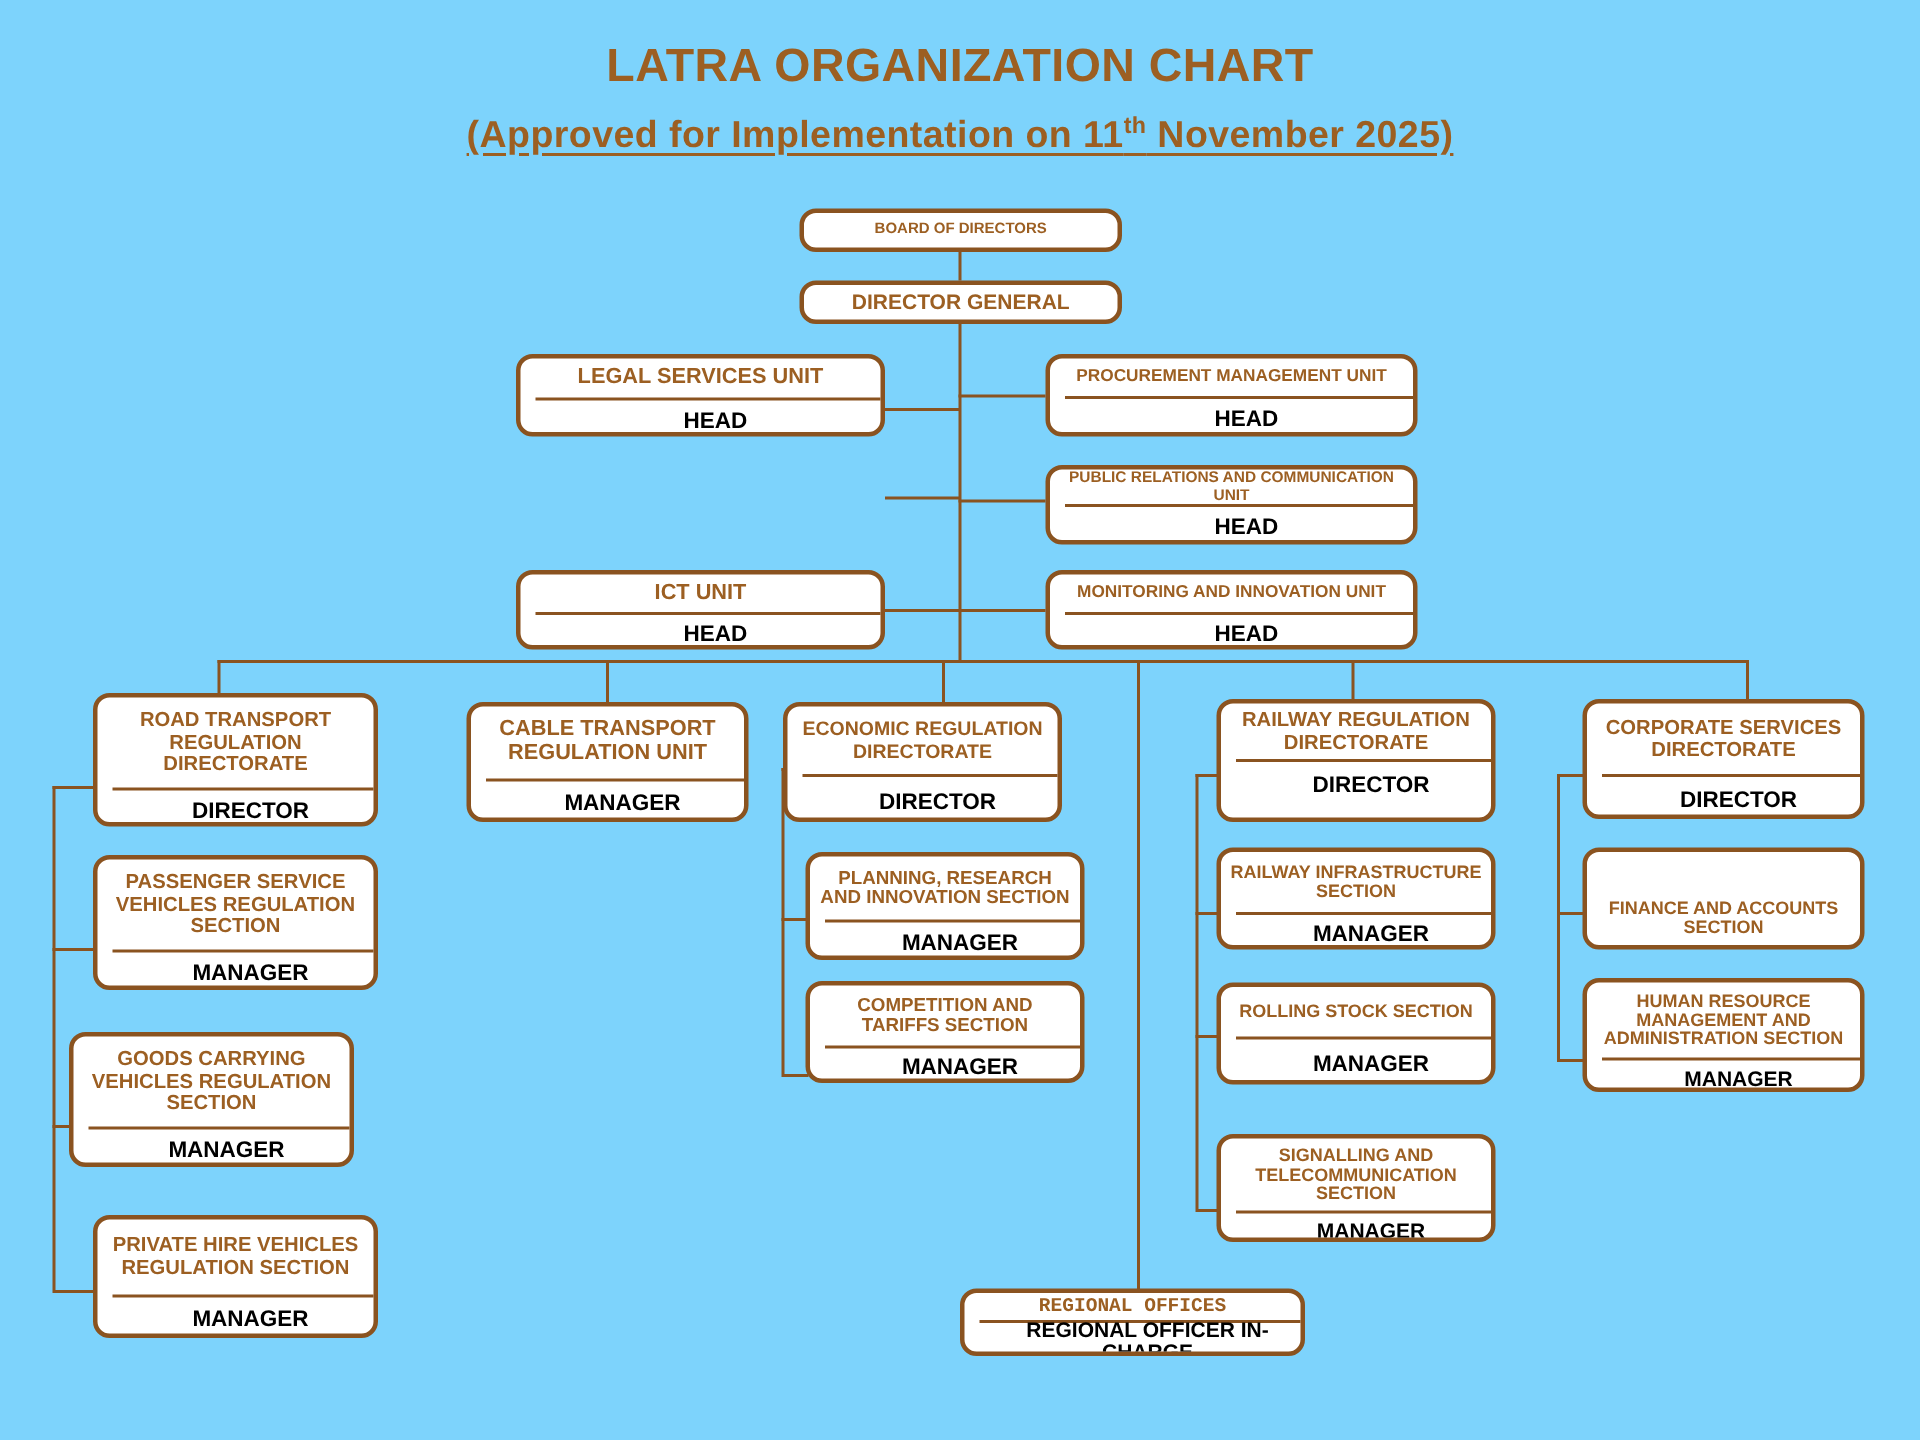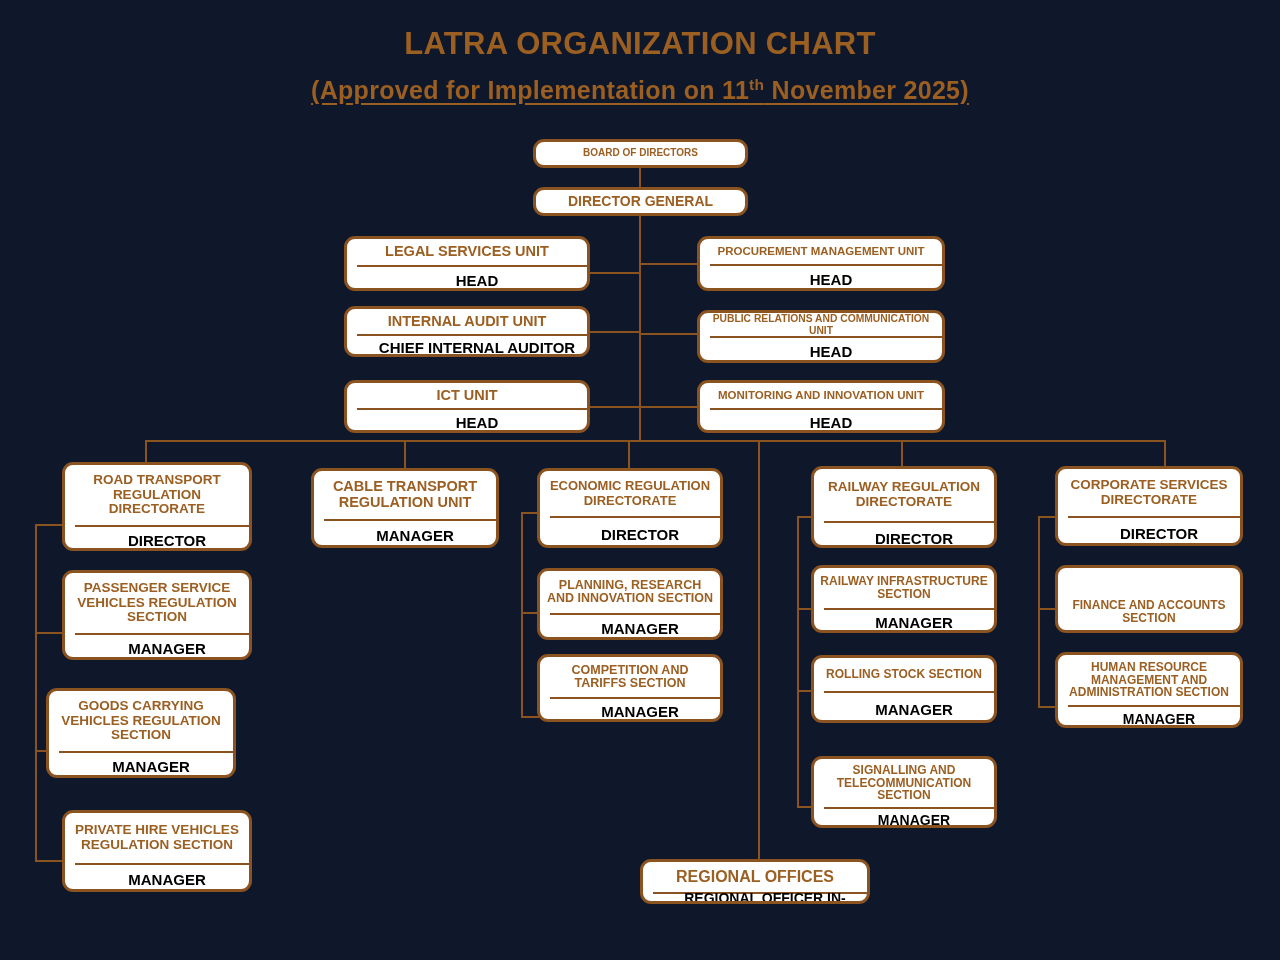--- a/index.html
+++ b/index.html
@@ -9,21 +9,21 @@
     background: #ffffff;
   }
   body {
     font-family: "Liberation Sans", sans-serif;
     -webkit-font-smoothing: antialiased;
   }
   #chart-root {
     position: relative;
     width: 1280px;
     height: 960px;
-    background: #0f172a;
+    background: #7dd3fc;
     overflow: hidden;
   }
 
   
   .chart-title {
     position: absolute;
     left: 0;
     width: 1280px;
     text-align: center;
     color: #9c5f22;
@@ -157,24 +157,20 @@
   <div class="node" style="left:344px; top:236px; width:246px; height:55px;">
     <div class="hdr" style="height:26px; font-size:14.5px;">LEGAL SERVICES UNIT</div>
     <div class="pos" style="height:29px; font-size:15px;">HEAD</div>
   </div>
 
   <div class="node" style="left:697px; top:236px; width:248px; height:55px;">
     <div class="hdr" style="height:25px; font-size:11.5px;">PROCUREMENT MANAGEMENT UNIT</div>
     <div class="pos" style="height:30px; font-size:15px;">HEAD</div>
   </div>
 
-  <div class="node" style="left:344px; top:306px; width:246px; height:51px;">
-    <div class="hdr" style="height:25px; font-size:14.5px;">INTERNAL AUDIT UNIT</div>
-    <div class="pos" style="height:26px; font-size:15px;">CHIEF INTERNAL AUDITOR</div>
-  </div>
 
   <div class="node" style="left:697px; top:310px; width:248px; height:53px;">
     <div class="hdr" style="height:23px; font-size:10.3px;">PUBLIC RELATIONS AND COMMUNICATION UNIT</div>
     <div class="pos" style="height:30px; font-size:15px;">HEAD</div>
   </div>
 
   <div class="node" style="left:344px; top:380px; width:246px; height:53px;">
     <div class="hdr" style="height:25px; font-size:14.5px;">ICT UNIT</div>
     <div class="pos" style="height:28px; font-size:15px;">HEAD</div>
   </div>
@@ -202,37 +198,37 @@
   <div class="node" style="left:62px; top:810px; width:190px; height:82px;">
     <div class="hdr" style="height:50px; font-size:13.5px;">PRIVATE HIRE VEHICLES REGULATION SECTION</div>
     <div class="pos" style="height:32px; font-size:15px;">MANAGER</div>
   </div>
 
   <div class="node" style="left:311px; top:468px; width:188px; height:80px;">
     <div class="hdr" style="height:48px; font-size:14.5px;">CABLE TRANSPORT REGULATION UNIT</div>
     <div class="pos" style="height:32px; font-size:15px;">MANAGER</div>
   </div>
 
-  <div class="node" style="left:537px; top:468px; width:186px; height:80px;">
+  <div class="node" style="left:522px; top:468px; width:186px; height:80px;">
     <div class="hdr" style="height:45px; font-size:13px;">ECONOMIC REGULATION DIRECTORATE</div>
     <div class="pos" style="height:35px; font-size:15px;">DIRECTOR</div>
   </div>
 
   <div class="node" style="left:537px; top:568px; width:186px; height:72px;">
     <div class="hdr" style="height:42px; font-size:12.5px;">PLANNING, RESEARCH AND INNOVATION SECTION</div>
     <div class="pos" style="height:30px; font-size:15px;">MANAGER</div>
   </div>
 
   <div class="node" style="left:537px; top:654px; width:186px; height:68px;">
     <div class="hdr" style="height:40px; font-size:12.5px;">COMPETITION AND TARIFFS SECTION</div>
     <div class="pos" style="height:28px; font-size:15px;">MANAGER</div>
   </div>
 
   <div class="node" style="left:811px; top:466px; width:186px; height:82px;">
-    <div class="hdr" style="height:52px; font-size:13.5px;">RAILWAY REGULATION DIRECTORATE</div>
+    <div class="hdr" style="height:37px; font-size:13.5px;">RAILWAY REGULATION DIRECTORATE</div>
     <div class="pos" style="height:34px; font-size:15px;">DIRECTOR</div>
   </div>
 
   <div class="node" style="left:811px; top:565px; width:186px; height:68px;">
     <div class="hdr" style="height:40px; font-size:12px;">RAILWAY INFRASTRUCTURE SECTION</div>
     <div class="pos" style="height:28px; font-size:15px;">MANAGER</div>
   </div>
 
   <div class="node" style="left:811px; top:655px; width:186px; height:68px;">
     <div class="hdr" style="height:33px; font-size:12px;">ROLLING STOCK SECTION</div>
@@ -253,17 +249,17 @@
     <div class="hdr" style="height:40px; font-size:12px;margin-top:24px;">FINANCE AND ACCOUNTS SECTION</div>
     <div class="pos" style="height:28px; font-size:15px;">MANAGER</div>
   </div>
 
   <div class="node" style="left:1055px; top:652px; width:188px; height:76px;">
     <div class="hdr" style="height:50px; font-size:12px;">HUMAN RESOURCE MANAGEMENT AND ADMINISTRATION SECTION</div>
     <div class="pos" style="height:26px; font-size:14px;">MANAGER</div>
   </div>
 
   <div class="node" style="left:640px; top:859px; width:230px; height:45px;">
-    <div class="hdr" style="height:30px; font-size:16px;">REGIONAL OFFICES</div>
+    <div class="hdr" style="height:18px; font-size:13px;font-family:Liberation Mono, monospace;">REGIONAL OFFICES</div>
     <div class="pos" style="height:25px; font-size:14px;">REGIONAL OFFICER IN-CHARGE</div>
   </div>
 
 </div>
 
 </body></html>

